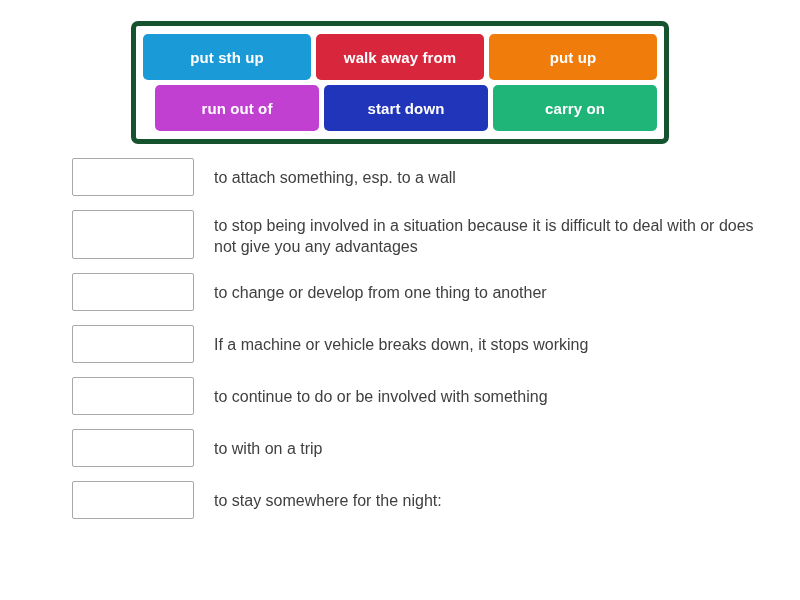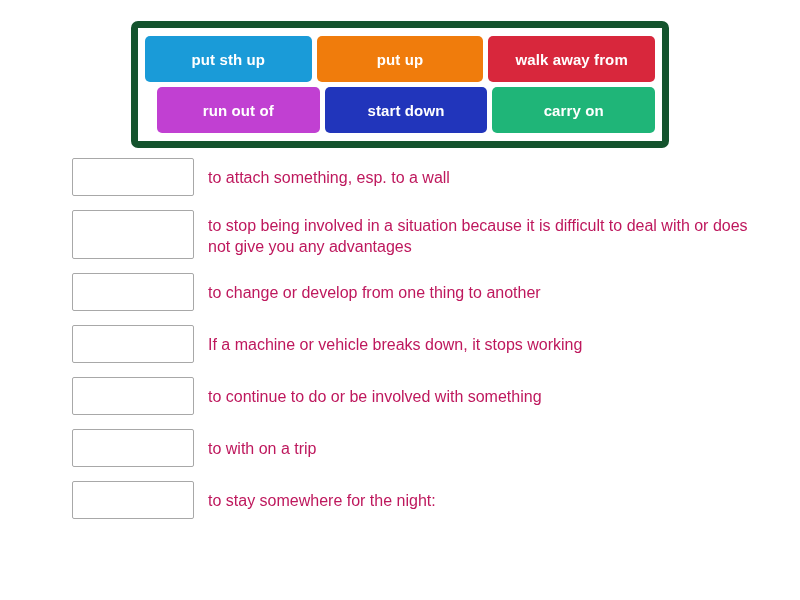--- a/index.html
+++ b/index.html
@@ -17,21 +17,21 @@
     position: relative;
   }
 
   
   #word-bank {
     position: absolute;
     left: 131px;
     top: 21px;
     width: 538px;
     box-sizing: border-box;
-    border: 7px solid #14532d;
+    border: 5px solid #14532d;
     border-radius: 7px;
     background: #ffffff;
     padding: 8px 7px;
   }
   .bank-row {
     display: flex;
     gap: 5px;
   }
   .bank-row + .bank-row {
     margin-top: 5px;
@@ -74,39 +74,39 @@
     box-sizing: border-box;
     border: 1px solid #a8a8a8;
     background: #ffffff;
     border-radius: 2px;
     flex: 0 0 122px;
   }
   .drop-box.tall {
     min-height: 49px;
   }
   .def-text {
-    margin-left: 14px;
+    margin-left: 20px;
     font-size: 16px;
     line-height: 21px;
-    color: #be185d;
+    color: #404040;
     padding-top: 9px;
     max-width: 560px;
   }
   .def-row.two-line .def-text {
     padding-top: 5px;
   }
 </style>
 </head>
 <body>
 
 <div id="word-bank">
     <div class="bank-row">
       <div class="word-tile" style="background: rgb(26, 155, 216);">put sth up</div>
+      <div class="word-tile" style="background: rgb(216, 39, 60);">walk away from</div>
       <div class="word-tile" style="background: rgb(240, 124, 12);">put up</div>
-      <div class="word-tile" style="background: rgb(216, 39, 60);">walk away from</div>
     </div>
     <div class="bank-row">
       <div class="word-tile" style="background: rgb(193, 64, 210);">run out of</div>
       <div class="word-tile" style="background: rgb(33, 53, 187);">start down</div>
       <div class="word-tile" style="background: rgb(31, 181, 120);">carry on</div>
     </div>
   </div>
 
 <div id="definitions">
     <div class="def-row">

